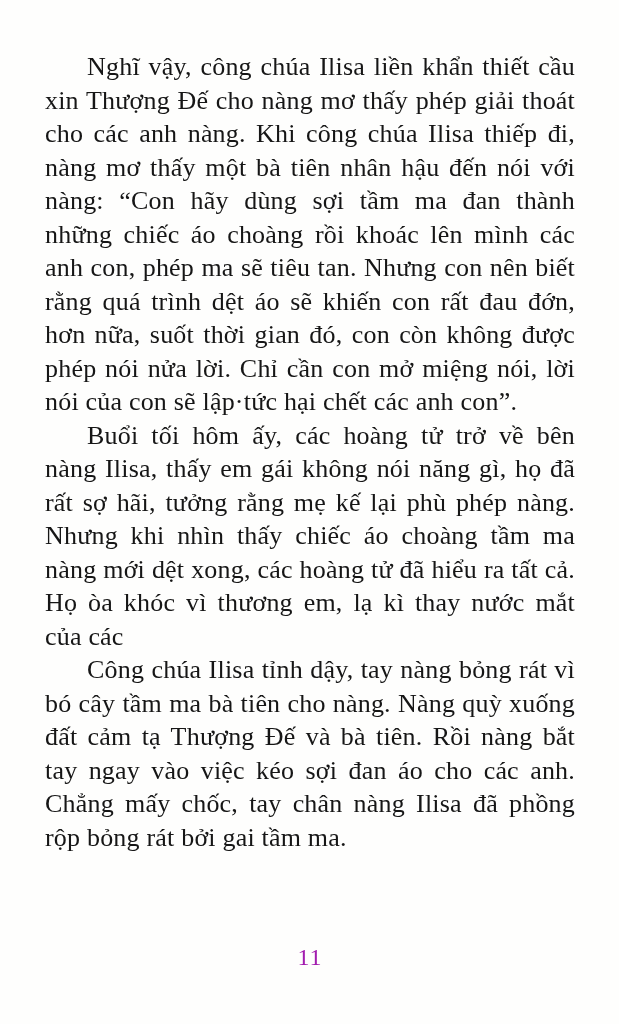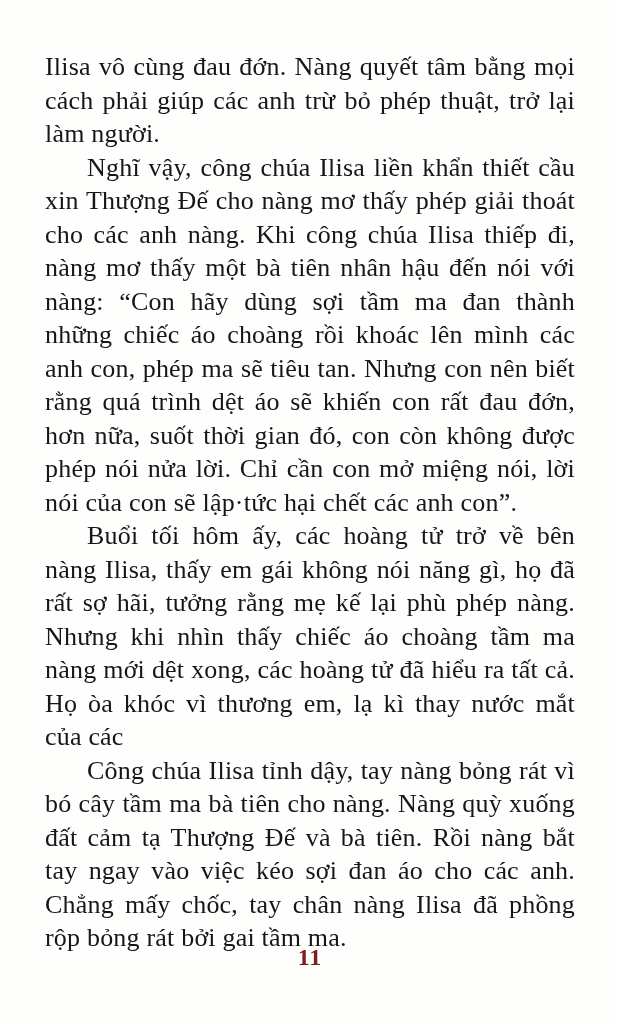--- a/index.html
+++ b/index.html
@@ -37,29 +37,28 @@
   .para.no-indent {
     text-indent: 0;
   }
   .page-number {
     position: absolute;
     top: 944px;
     left: 45px;
     width: 530px;
     text-align: center;
     font-size: 24px;
-    font-weight: bold;
+    font-weight: normal;
     letter-spacing: 1px;
-    color: #7f1d1d;
+    color: #a21caf;
   }
 </style>
 </head>
 <body>
 
 <div class="book-page">
   <div class="text-block">
-    <p class="para no-indent">Ilisa vô cùng đau đớn. Nàng quyết tâm bằng mọi cách phải giúp các anh trừ bỏ phép thuật, trở lại làm người.</p>
     <p class="para">Nghĩ vậy, công chúa Ilisa liền khẩn thiết cầu xin Thượng Đế cho nàng mơ thấy phép giải thoát cho các anh nàng. Khi công chúa Ilisa thiếp đi, nàng mơ thấy một bà tiên nhân hậu đến nói với nàng: “Con hãy dùng sợi tầm ma đan thành những chiếc áo choàng rồi khoác lên mình các anh con, phép ma sẽ tiêu tan. Nhưng con nên biết rằng quá trình dệt áo sẽ khiến con rất đau đớn, hơn nữa, suốt thời gian đó, con còn không được phép nói nửa lời. Chỉ cần con mở miệng nói, lời nói của con sẽ lập·tức hại chết các anh con”.</p>
     <p class="para">Buổi tối hôm ấy, các hoàng tử trở về bên nàng Ilisa, thấy em gái không nói năng gì, họ đã rất sợ hãi, tưởng rằng mẹ kế lại phù phép nàng. Nhưng khi nhìn thấy chiếc áo choàng tầm ma nàng mới dệt xong, các hoàng tử đã hiểu ra tất cả. Họ òa khóc vì thương em, lạ kì thay nước mắt của các</p>
     <p class="para">Công chúa Ilisa tỉnh dậy, tay nàng bỏng rát vì bó cây tầm ma bà tiên cho nàng. Nàng quỳ xuống đất cảm tạ Thượng Đế và bà tiên. Rồi nàng bắt tay ngay vào việc kéo sợi đan áo cho các anh. Chẳng mấy chốc, tay chân nàng Ilisa đã phồng rộp bỏng rát bởi gai tầm ma.</p>
   </div>
   <div class="page-number">11</div>
 </div>
 
 </body></html>

